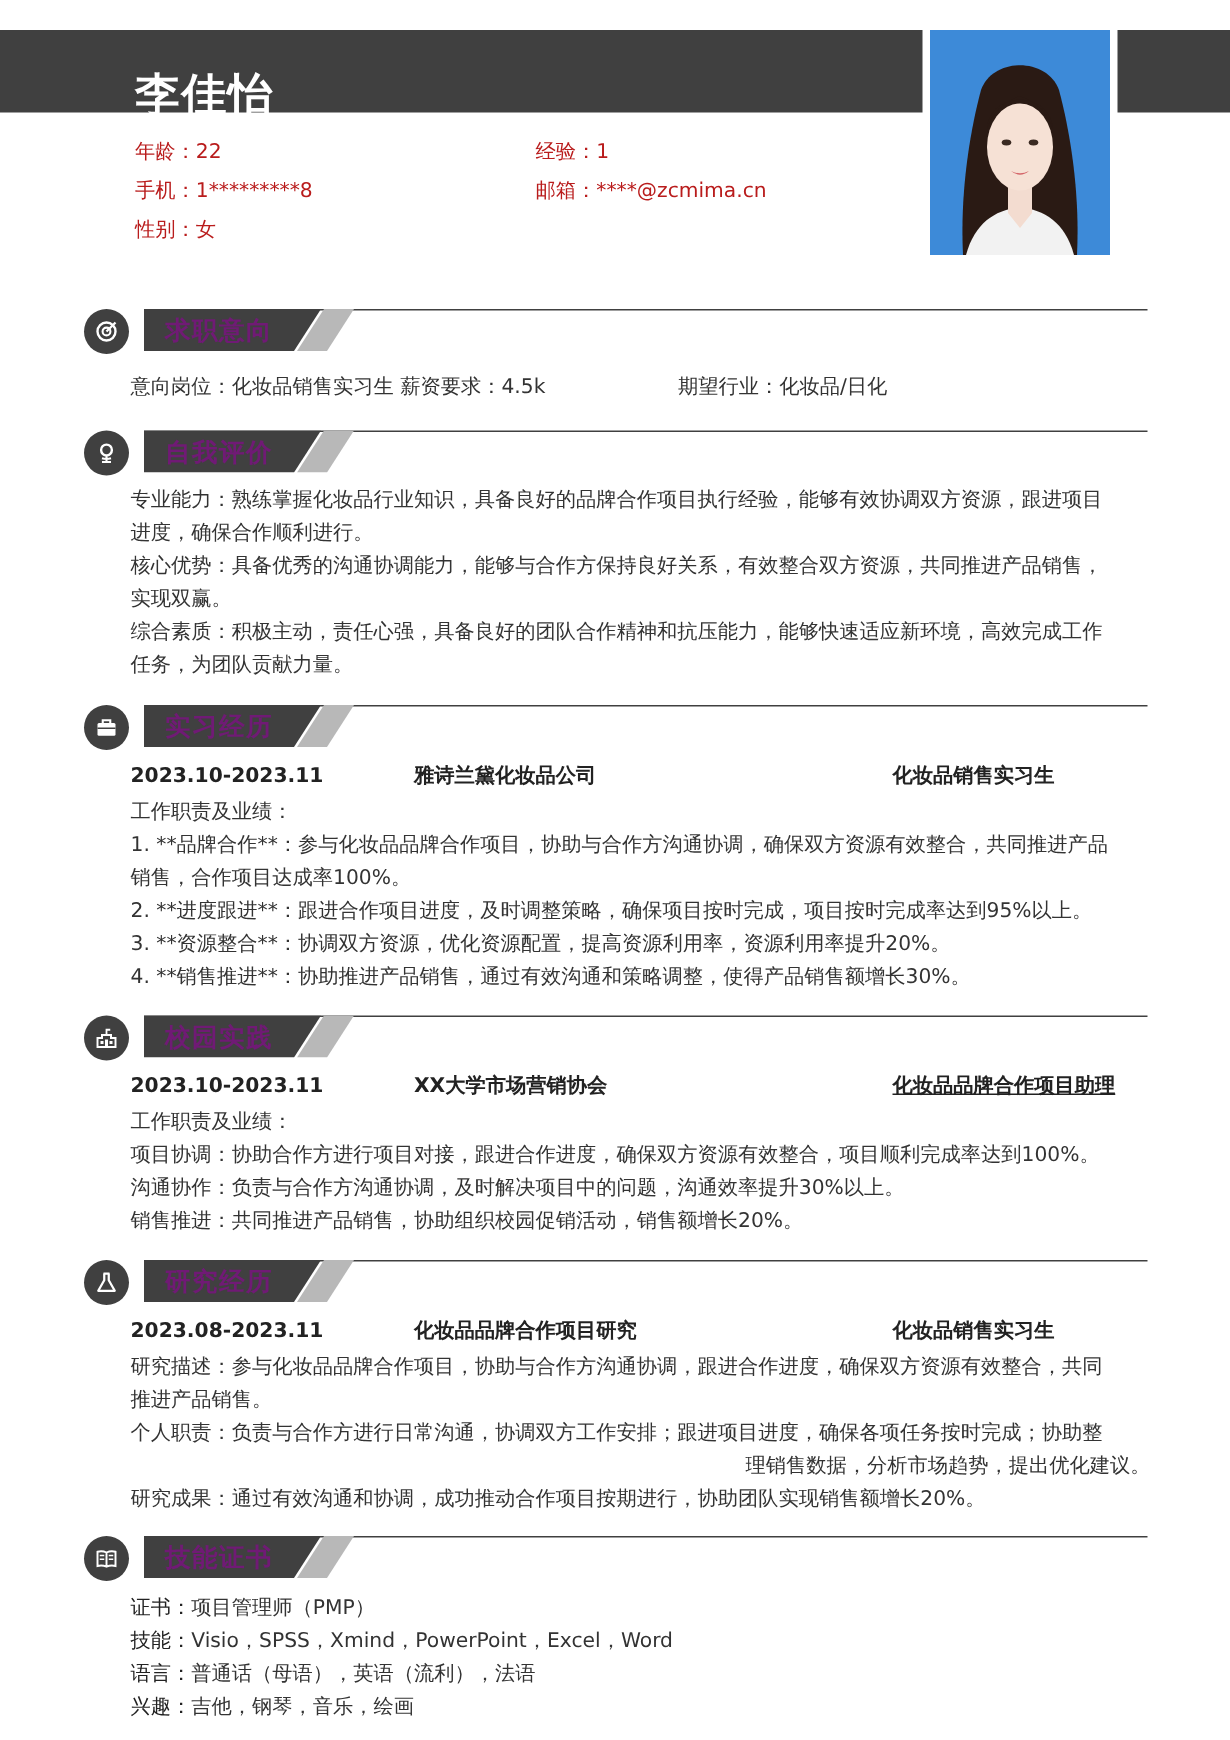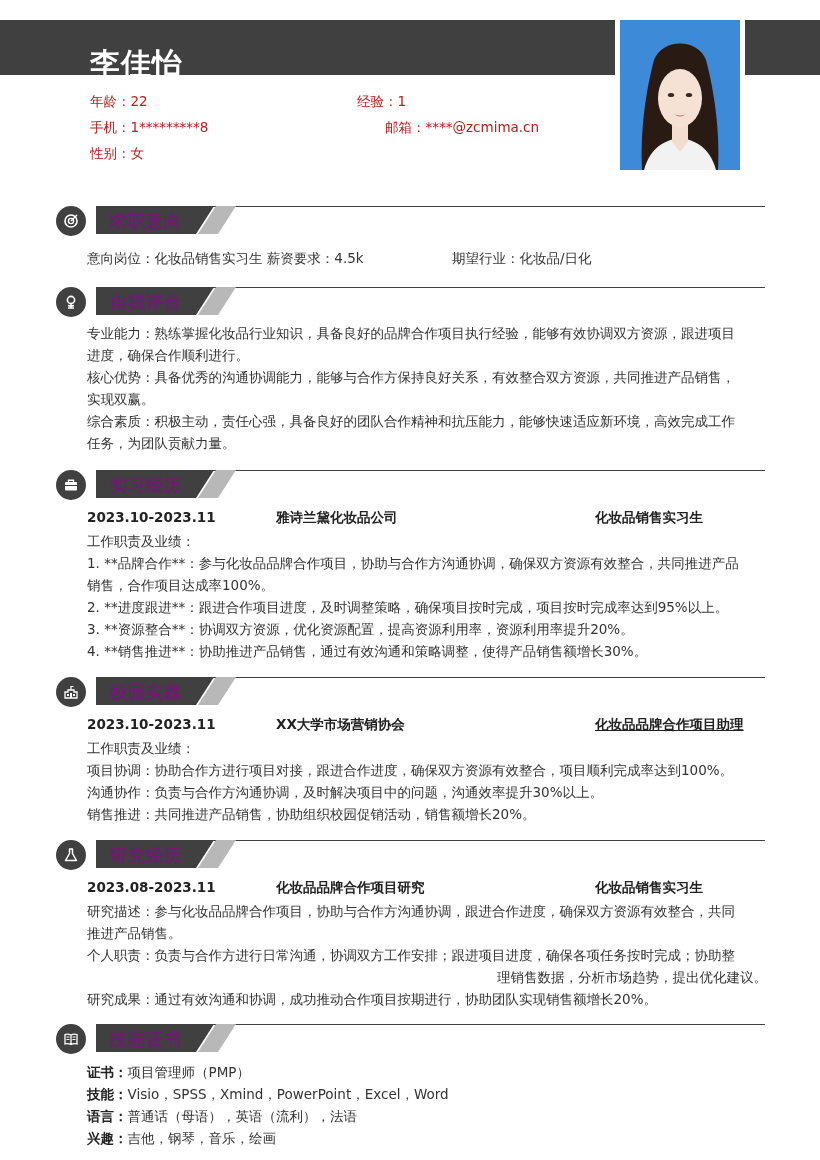--- a/index.html
+++ b/index.html
@@ -15,21 +15,21 @@
   .info { position: absolute; font-size: 13.5px; color: #b91c1c; line-height: 18px; white-space: nowrap; }
 
   .section { position: absolute; left: 0; width: 820px; }
   .sec-line { position: absolute; left: 96px; top: 0; width: 669px; height: 1px; background: #404040; }
   .sec-icon { position: absolute; left: 56px; top: 0px; width: 30px; height: 30px; border-radius: 50%; background: #404040; display: flex; align-items: center; justify-content: center; }
   .sec-icon svg { width: 16px; height: 16px; }
   .sec-bar { position: absolute; left: 96px; top: 0; width: 140px; height: 28px; }
   .sec-title { position: absolute; left: 110px; top: 2px; font-size: 17px; font-weight: bold; color: #701a75; line-height: 26px; letter-spacing: 1px; text-align: center; }
 
   .line { position: absolute; left: 87px; width: 680px; font-size: 13.5px; line-height: 22px; color: #333; white-space: nowrap; }
-  .bold { font-weight: bold; color: #222; }
+  .bold { font-weight: normal; color: #222; }
   .row3 { position: absolute; left: 87px; width: 680px; height: 22px; font-size: 13.5px; line-height: 22px; font-weight: bold; color: #222; }
   .row3 span { position: absolute; top: 0; white-space: nowrap; }
 </style>
 </head>
 <body>
 
 <div class="topbar-left"></div>
 <div class="topbar-right"></div>
 <div class="name">李佳怡</div>
 
@@ -49,21 +49,21 @@
 
 <div class="info" style="left:90px; top:92px;">
   <span>年龄：</span><span>22</span>
 </div>
 <div class="info" style="left:357px; top:92px;">
   <span>经验：</span><span>1</span>
 </div>
 <div class="info" style="left:90px; top:118px;">
   <span>手机：</span><span>1*********8</span>
 </div>
-<div class="info" style="left:357px; top:118px;margin-left:28px;">
+<div class="info" style="left:357px; top:118px;">
   <span>邮箱：</span><span>****@zcmima.cn</span>
 </div>
 <div class="info" style="left:90px; top:144px;">
   <span>性别：</span><span>女</span>
 </div>
 
 <div class="section" style="top:206px;">
   <div class="sec-line"></div>
   <div class="sec-icon">
     <svg viewBox="0 0 16 16">

